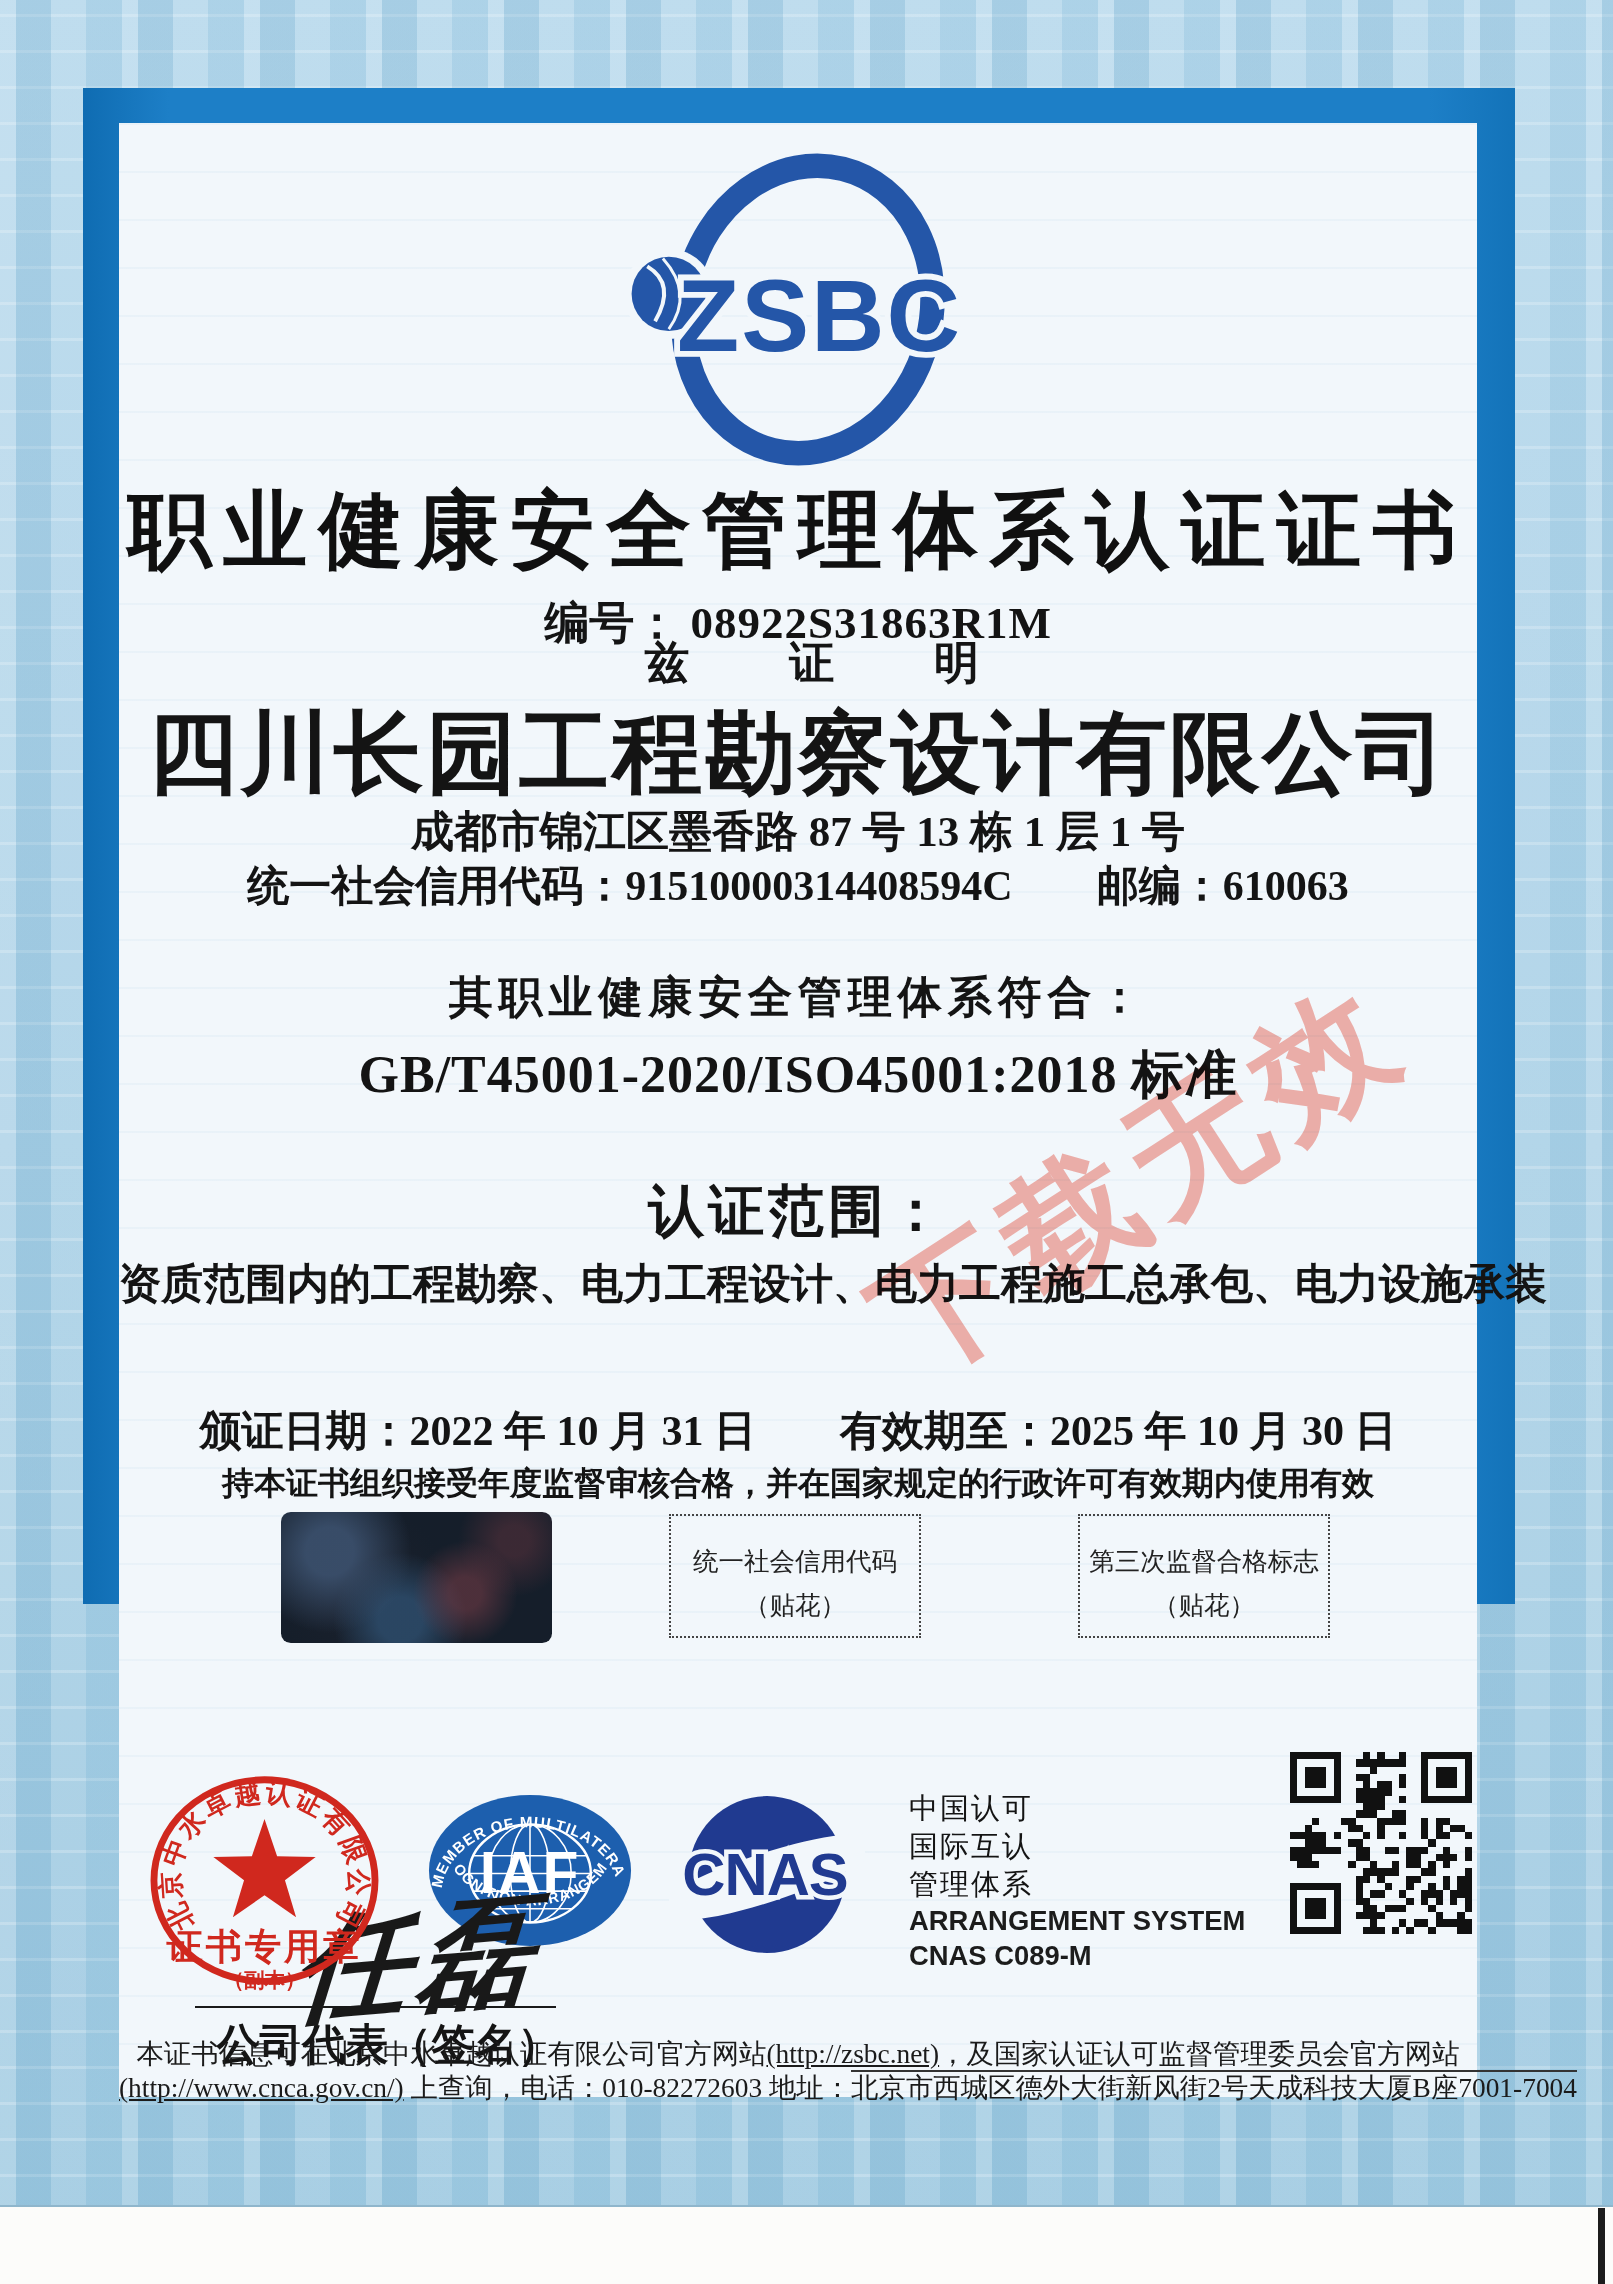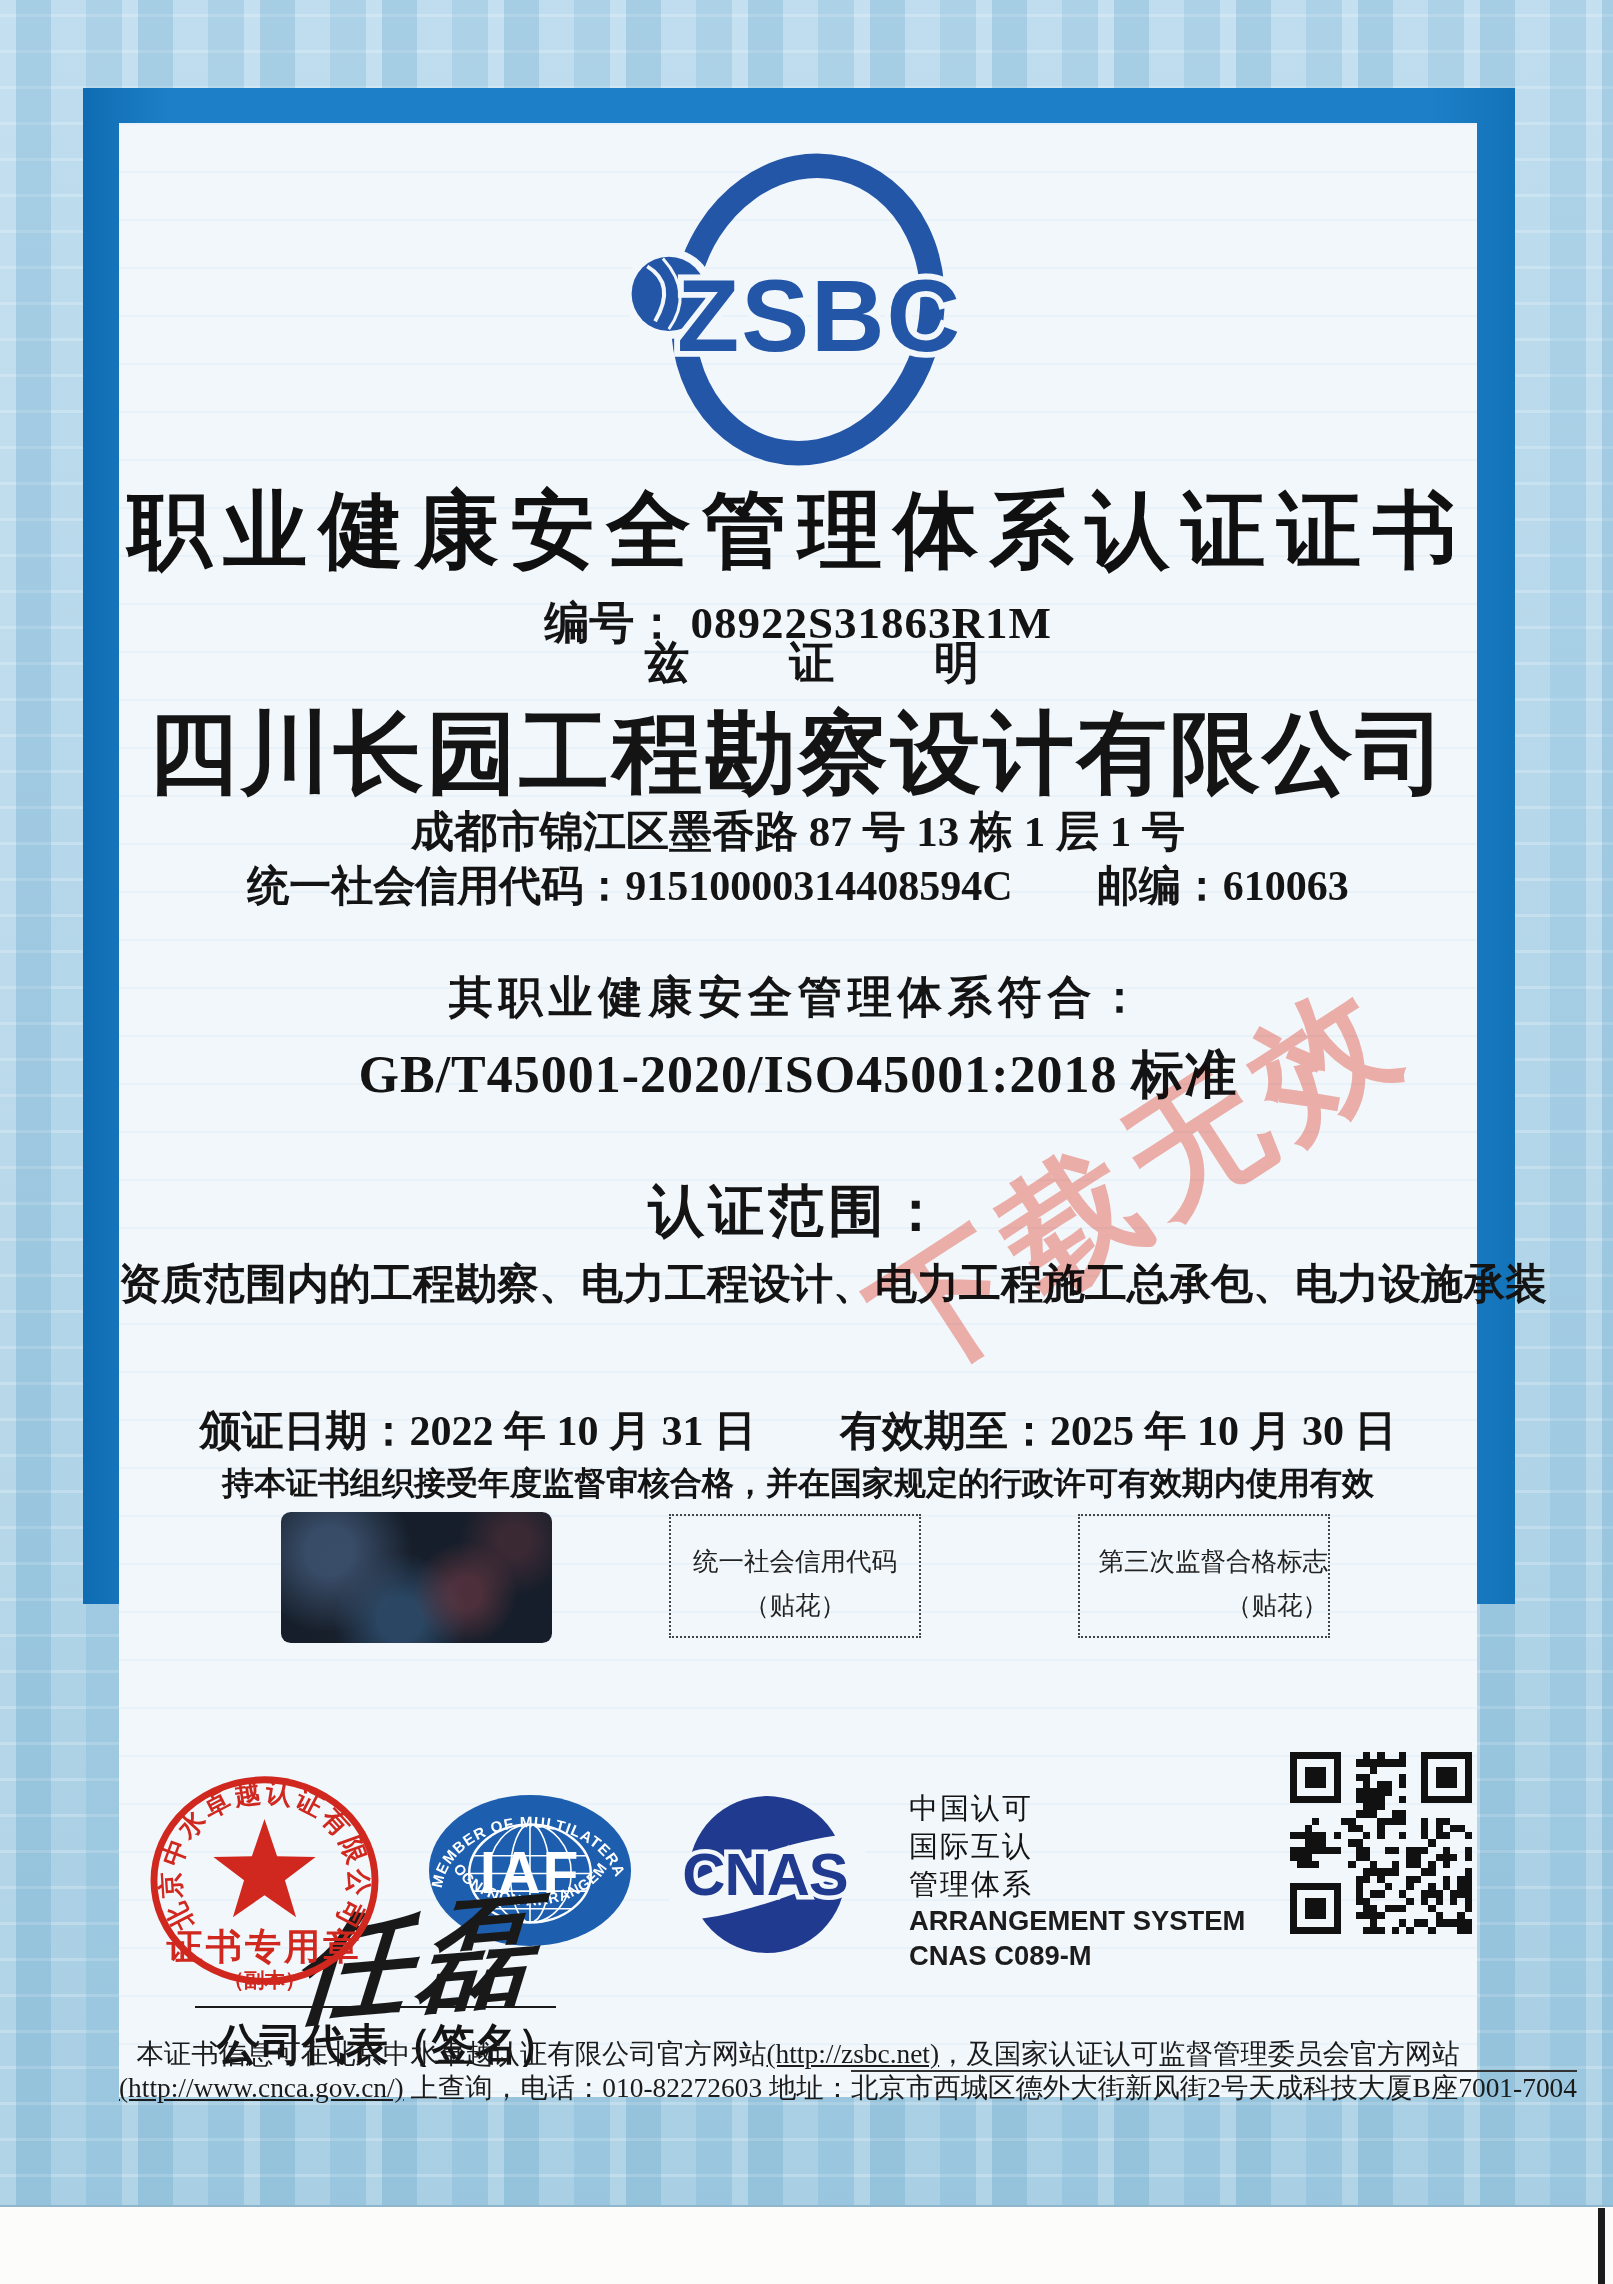--- a/index.html
+++ b/index.html
@@ -49,21 +49,21 @@
       radial-gradient(circle at 18% 30%, rgba(62,84,114,0.85) 0 10%, rgba(0,0,0,0) 34%),
       radial-gradient(circle at 68% 62%, rgba(122,62,72,0.55) 0 8%, rgba(0,0,0,0) 26%),
       radial-gradient(circle at 44% 82%, rgba(44,74,104,0.9) 0 12%, rgba(0,0,0,0) 36%),
       radial-gradient(circle at 86% 22%, rgba(96,52,62,0.5) 0 6%, rgba(0,0,0,0) 22%),
       radial-gradient(circle at 30% 60%, rgba(25,32,44,0.9) 0 18%, rgba(0,0,0,0) 42%);
   }
   .sup-box{
     position:absolute;top:1391px;width:252px;height:124px;border:2px dotted #444;
     font-size:25.5px;line-height:1.75;text-align:center;padding-top:23.5px;box-sizing:border-box;color:#222;
   }
-  .sup-box.b2{left:550px;} .sup-box.b3{left:959px;text-align:right;}
+  .sup-box.b2{left:550px;} .sup-box.b3{left:959px;}
 
   .stamp{position:absolute;left:23.5px;top:1647px;width:243px;height:225px;z-index:4;}
   .signature{
     position:absolute;left:176px;top:1753px;width:392px;height:147px;z-index:3;
     font-size:116px;font-weight:700;font-style:italic;color:#191919;
     transform:rotate(-5deg) skewX(-9deg);letter-spacing:5.9px;white-space:nowrap;
   }
   .sig-line{position:absolute;left:76px;top:1883px;width:361px;height:0;border-top:2.9px solid #1a1a1a;z-index:2;}
   .rep-label{position:absolute;left:59px;top:1893px;width:421px;text-align:center;font-size:43px;font-weight:700;}
 

